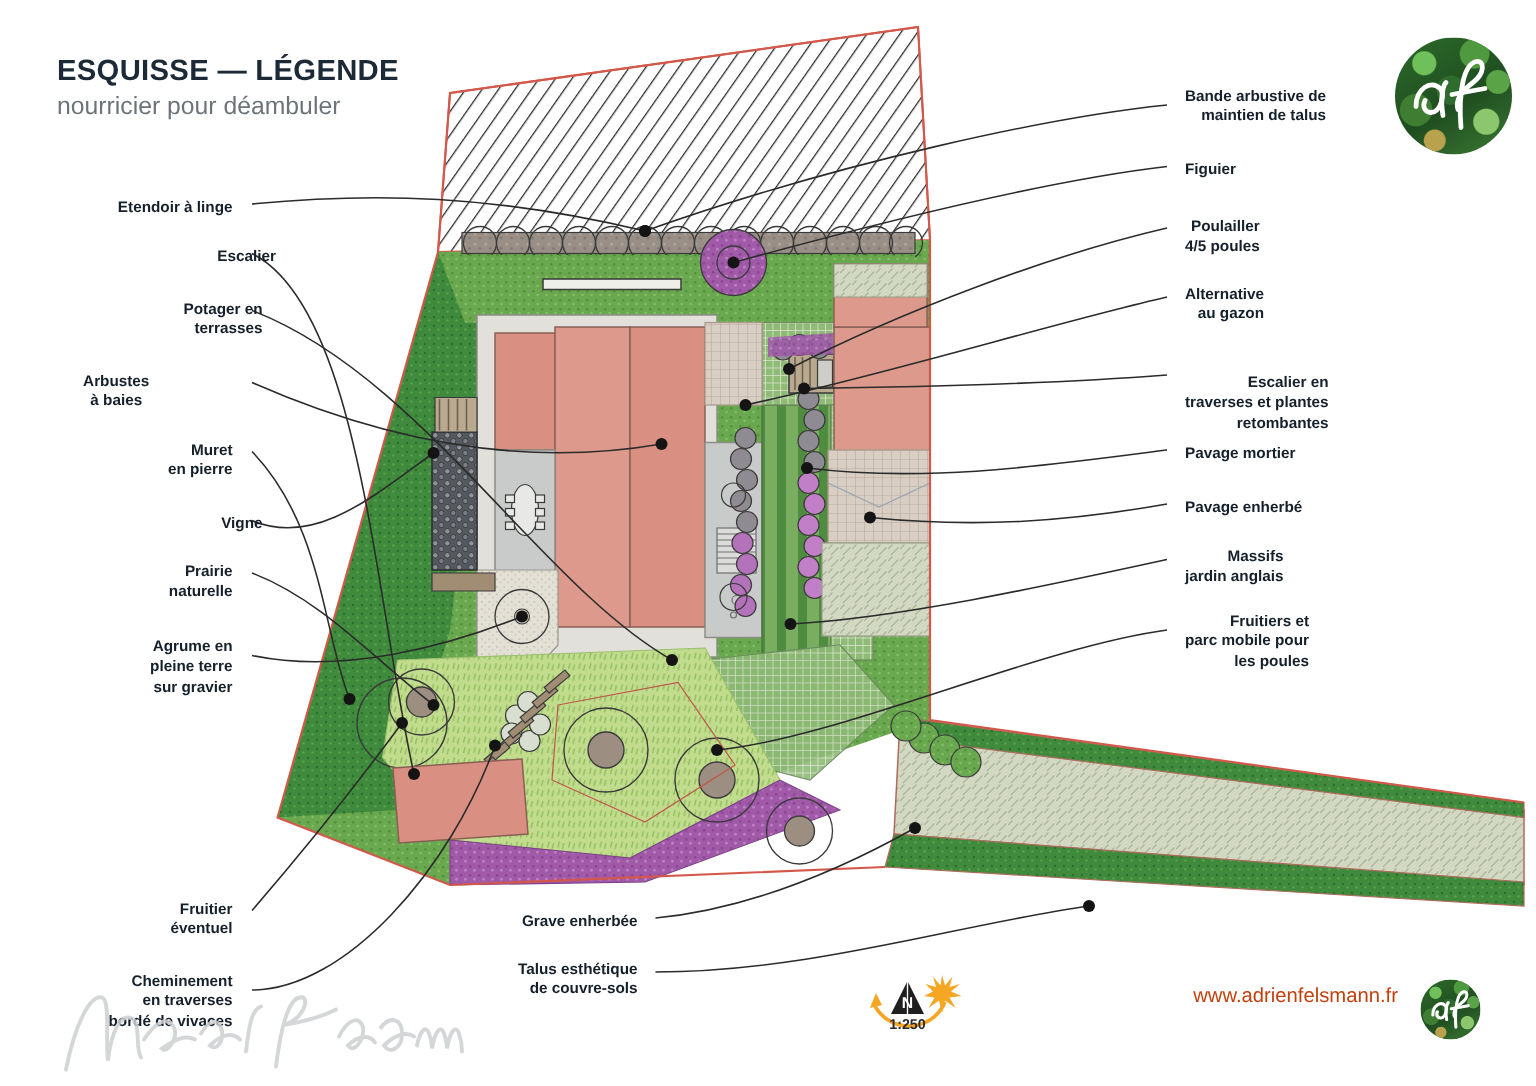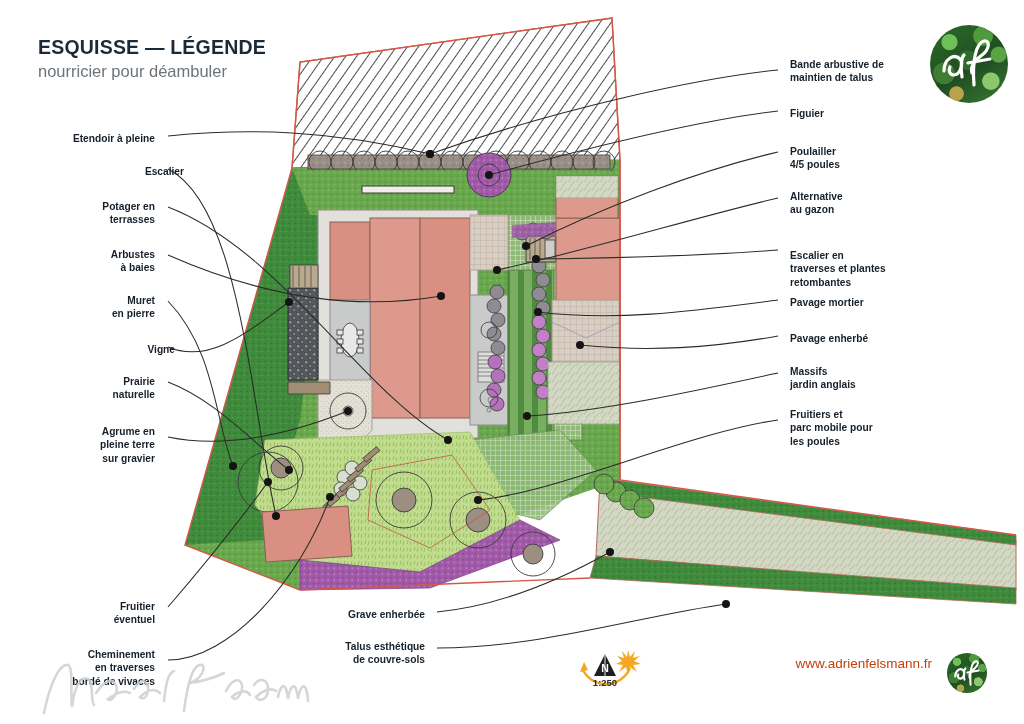--- a/index.html
+++ b/index.html
@@ -10,21 +10,21 @@
   
   #titleblock{position:absolute;left:38px;top:36px;width:260px;}
   #title{font-size:19.5px;font-weight:bold;color:#1c2a38;letter-spacing:.2px;
          line-height:1.15;white-space:nowrap;}
   #subtitle{font-size:16.5px;color:#6d7479;line-height:1.25;margin-top:3px;}
 
   
   .lbl{position:absolute;font-size:10.2px;font-weight:bold;color:#16202b;
        line-height:1.32;white-space:pre-line;}
   .lbl.r{text-align:right;}
-  .lbl.l{text-align:left;}
+  .lbl.l{text-align:right;}
 
   
   #credit{position:absolute;right:92px;top:655px;text-align:right;
           font-size:14.5px;color:#1c2a38;line-height:1.35;}
   #credit .w{font-size:13.5px;color:#c2410c;}
   #sig{position:absolute;left:34px;top:655px;width:290px;height:62px;
        color:#cfd2d4;opacity:.85;pointer-events:none;}
   #logo-top{position:absolute;left:930px;top:25px;width:78px;height:78px;border-radius:50%;
             overflow:hidden;}
   #logo-bot{position:absolute;left:947px;top:653px;width:40px;height:40px;border-radius:50%;
@@ -386,25 +386,25 @@
         <path class="leader" d="M778,336 C710,348 650,352 580,345"></path>
         <circle class="dot" cx="580" cy="345" r="4"></circle>
         <path class="leader" d="M778,373 C700,390 600,412 527,416"></path>
         <circle class="dot" cx="527" cy="416" r="4"></circle>
         <path class="leader" d="M778,420 C690,432 560,492 478,500"></path>
         <circle class="dot" cx="478" cy="500" r="4"></circle>
       </g>
   </svg>
 
   <div id="labels">
-      <div class="lbl r" style="left: 0px; width: 155px; top: 132px;">Etendoir à pleine</div>
+      <div class="lbl r" style="left: 0px; width: 155px; top: 132px;">Etendoir à linge</div>
       <div class="lbl r" style="left: 0px; width: 155px; top: 165px; margin-left: 29px;">Escalier</div>
-      <div class="lbl r" style="left: 0px; width: 155px; top: 200px;">Potager en
+      <div class="lbl r" style="left: 0px; width: 155px; top: 200px; padding-left: 20px;">Potager en
 terrasses</div>
-      <div class="lbl r" style="left: 0px; width: 155px; top: 248px;">Arbustes
+      <div class="lbl r" style="left: 0px; width: 155px; top: 248px; text-align: center;">Arbustes
 à baies</div>
       <div class="lbl r" style="left: 0px; width: 155px; top: 294px;">Muret
 en pierre</div>
       <div class="lbl r" style="left: 0px; width: 155px; top: 343px; padding-left: 20px;">Vigne</div>
       <div class="lbl r" style="left: 0px; width: 155px; top: 375px;">Prairie
 naturelle</div>
       <div class="lbl r" style="left: 0px; width: 155px; top: 425px;">Agrume en
 pleine terre
 sur gravier</div>
       <div class="lbl r" style="left: 0px; width: 155px; top: 600px;">Fruitier

